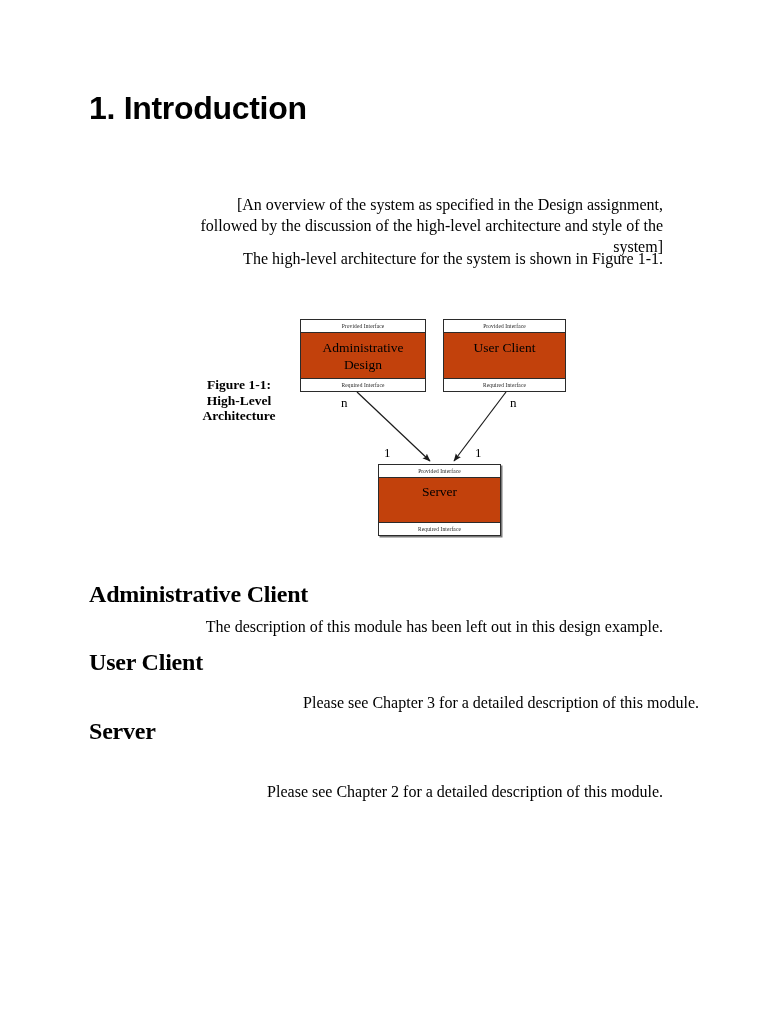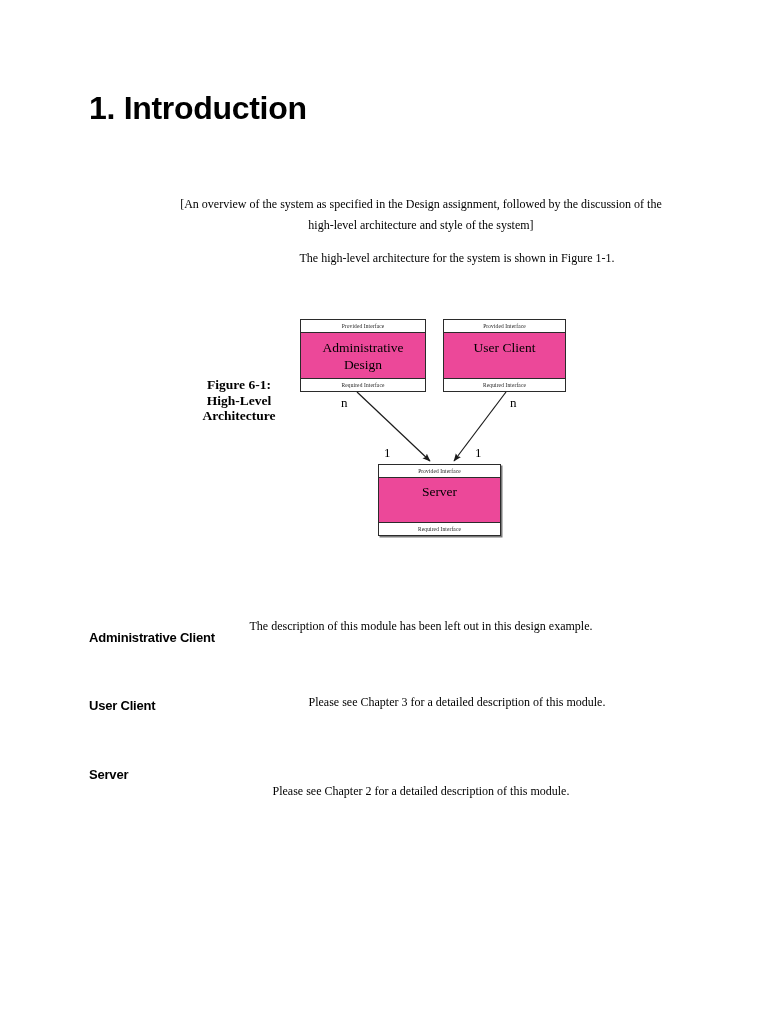--- a/index.html
+++ b/index.html
@@ -33,46 +33,45 @@
     font-size: 32px;
     line-height: 32px;
     letter-spacing: -0.3px;
     color: #000;
     white-space: nowrap;
   }
 
   .section-heading {
     position: absolute;
     left: 89px;
-    font-family: Liberation Sans, sans-serif;
+    font-family: Liberation Serif, serif;
     font-weight: bold;
-    font-size: 13px;
+    font-size: 24px;
     line-height: 22px;
     letter-spacing: -0.2px;
     color: #000;
     white-space: nowrap;
-    margin-top: 44px;
   }
   #head-admin  { top: 583px; }
   #head-user   { top: 651px; }
   #head-server { top: 720px; }
 
   
   .body-para {
     position: absolute;
     left: 179px;
     font-family: "Liberation Serif", serif;
-    font-size: 12px;
+    font-size: 16px;
     line-height: 21px;
     color: #000;
     width: 484px;
-    text-align: center;
+    text-align: right;
   }
   #para-overview { top: 194px; }
-  #para-figref   { top: 248px; margin-left: 36px; }
+  #para-figref   { top: 248px; }
   #para-admin    { top: 616px; font-family: Liberation Serif, serif; }
   #para-user     { top: 692px; margin-left: 36px; }
   #para-server   { top: 781px; }
 
   
   .figure-caption {
     position: absolute;
     left: 182px;
     top: 377px;
     width: 114px;
@@ -92,21 +91,21 @@
     width: 768px;
     height: 1024px;
     pointer-events: none;
   }
   .diagram > * { pointer-events: auto; }
 
   .component-box {
     position: absolute;
     box-sizing: border-box;
     border: 1.4px solid #2b2b2b;
-    background: #ec4899;
+    background: #c2410c;
     display: flex;
     flex-direction: column;
   }
 
   .iface-band {
     box-sizing: border-box;
     height: 13px;
     flex: 0 0 13px;
     display: flex;
     align-items: center;
@@ -164,21 +163,21 @@
 
   <div class="doc-title">1. Introduction</div>
 
   <div class="body-para" id="para-overview">[An overview of the system as specified in the Design assignment, followed by the discussion of the high-level architecture and style of the system]</div>
 
   <div class="body-para" id="para-figref">The high-level architecture for the system is shown in Figure 1-1.</div>
 
   <div class="diagram">
 
     <div class="figure-caption">
-      <div>Figure 6-1:</div>
+      <div>Figure 1-1:</div>
       <div>High-Level</div>
       <div>Architecture</div>
     </div>
 
     <svg class="diagram" viewBox="0 0 768 1024" width="768" height="1024" style="position:absolute;left:0;top:0;">
       <defs>
         <marker id="arrowhead" markerWidth="9" markerHeight="9" refX="7.4" refY="3.2" orient="auto" markerUnits="userSpaceOnUse">
           <path d="M0,0 L8,3.2 L0,6.4 L1.6,3.2 Z" fill="#1a1a1a"></path>
         </marker>
       </defs>

